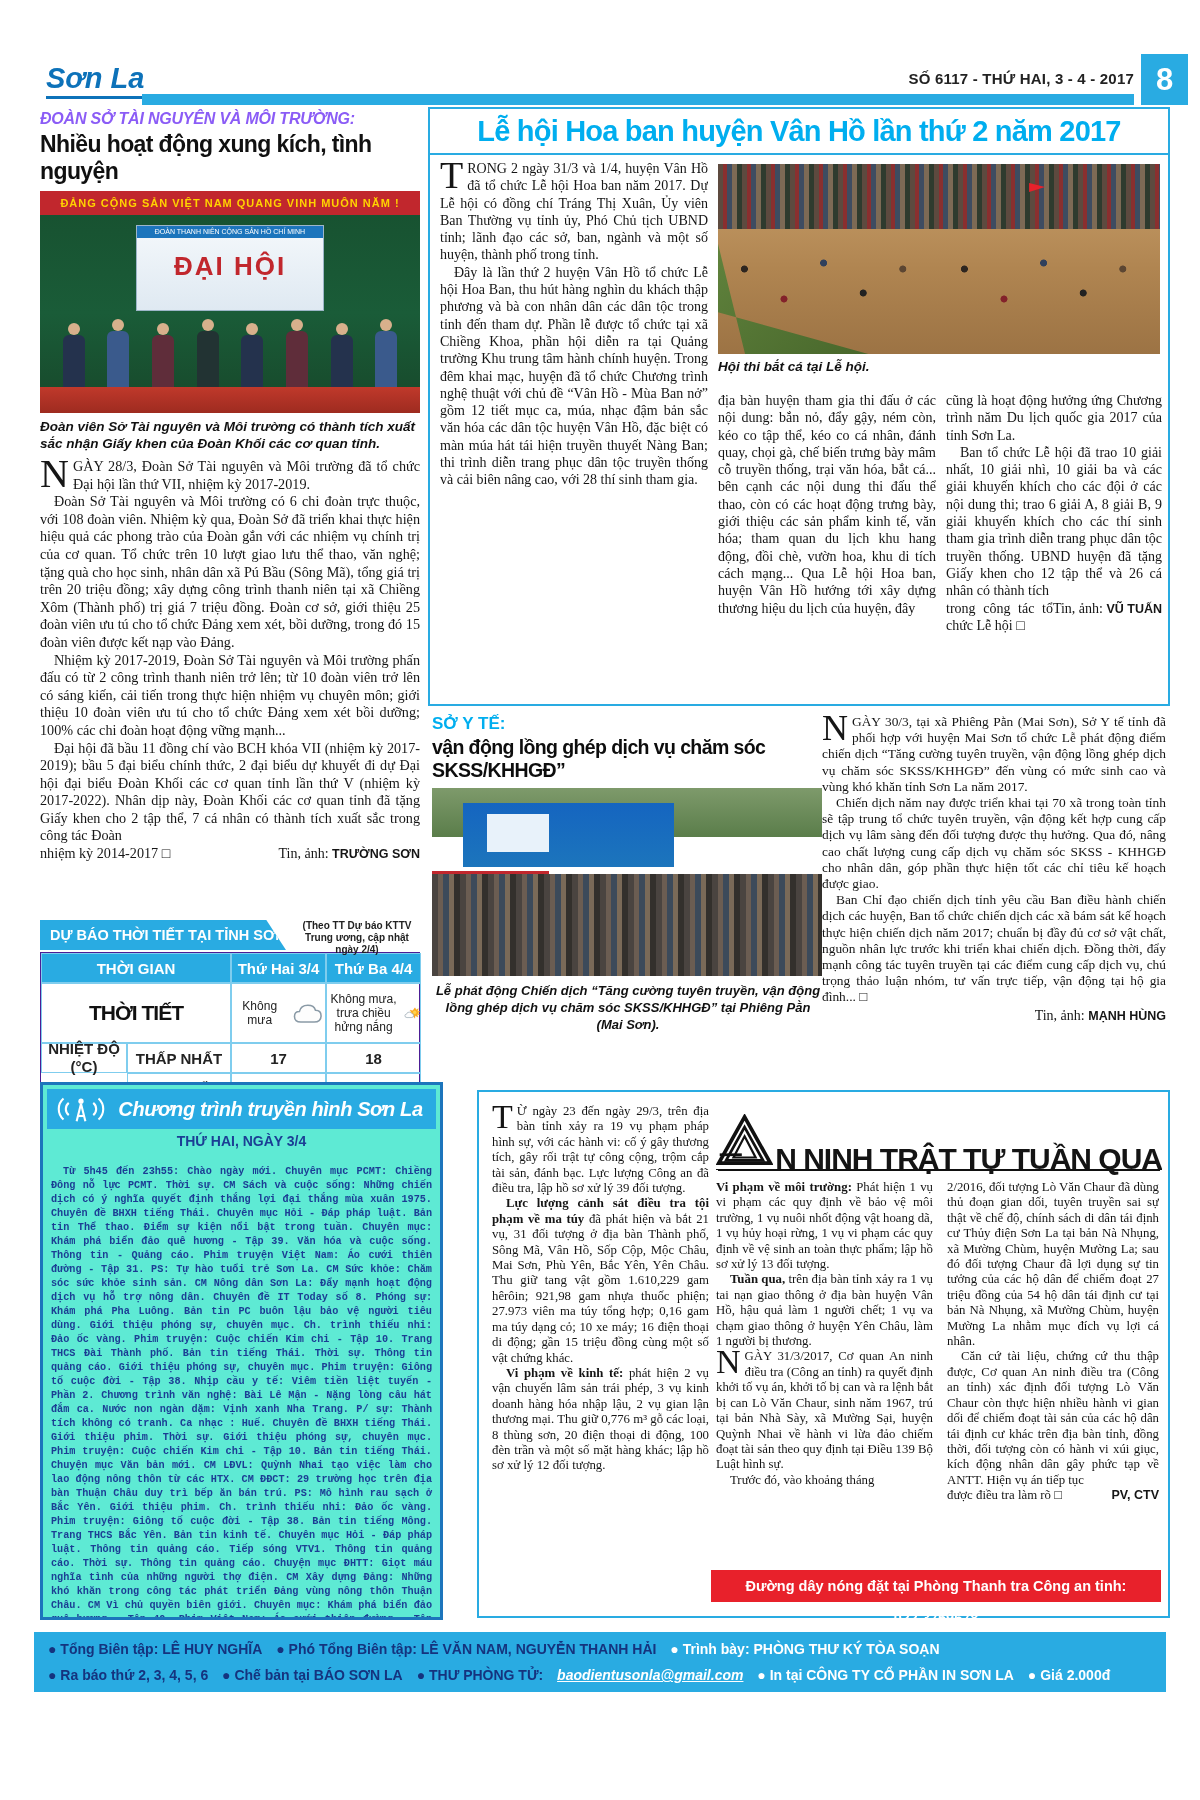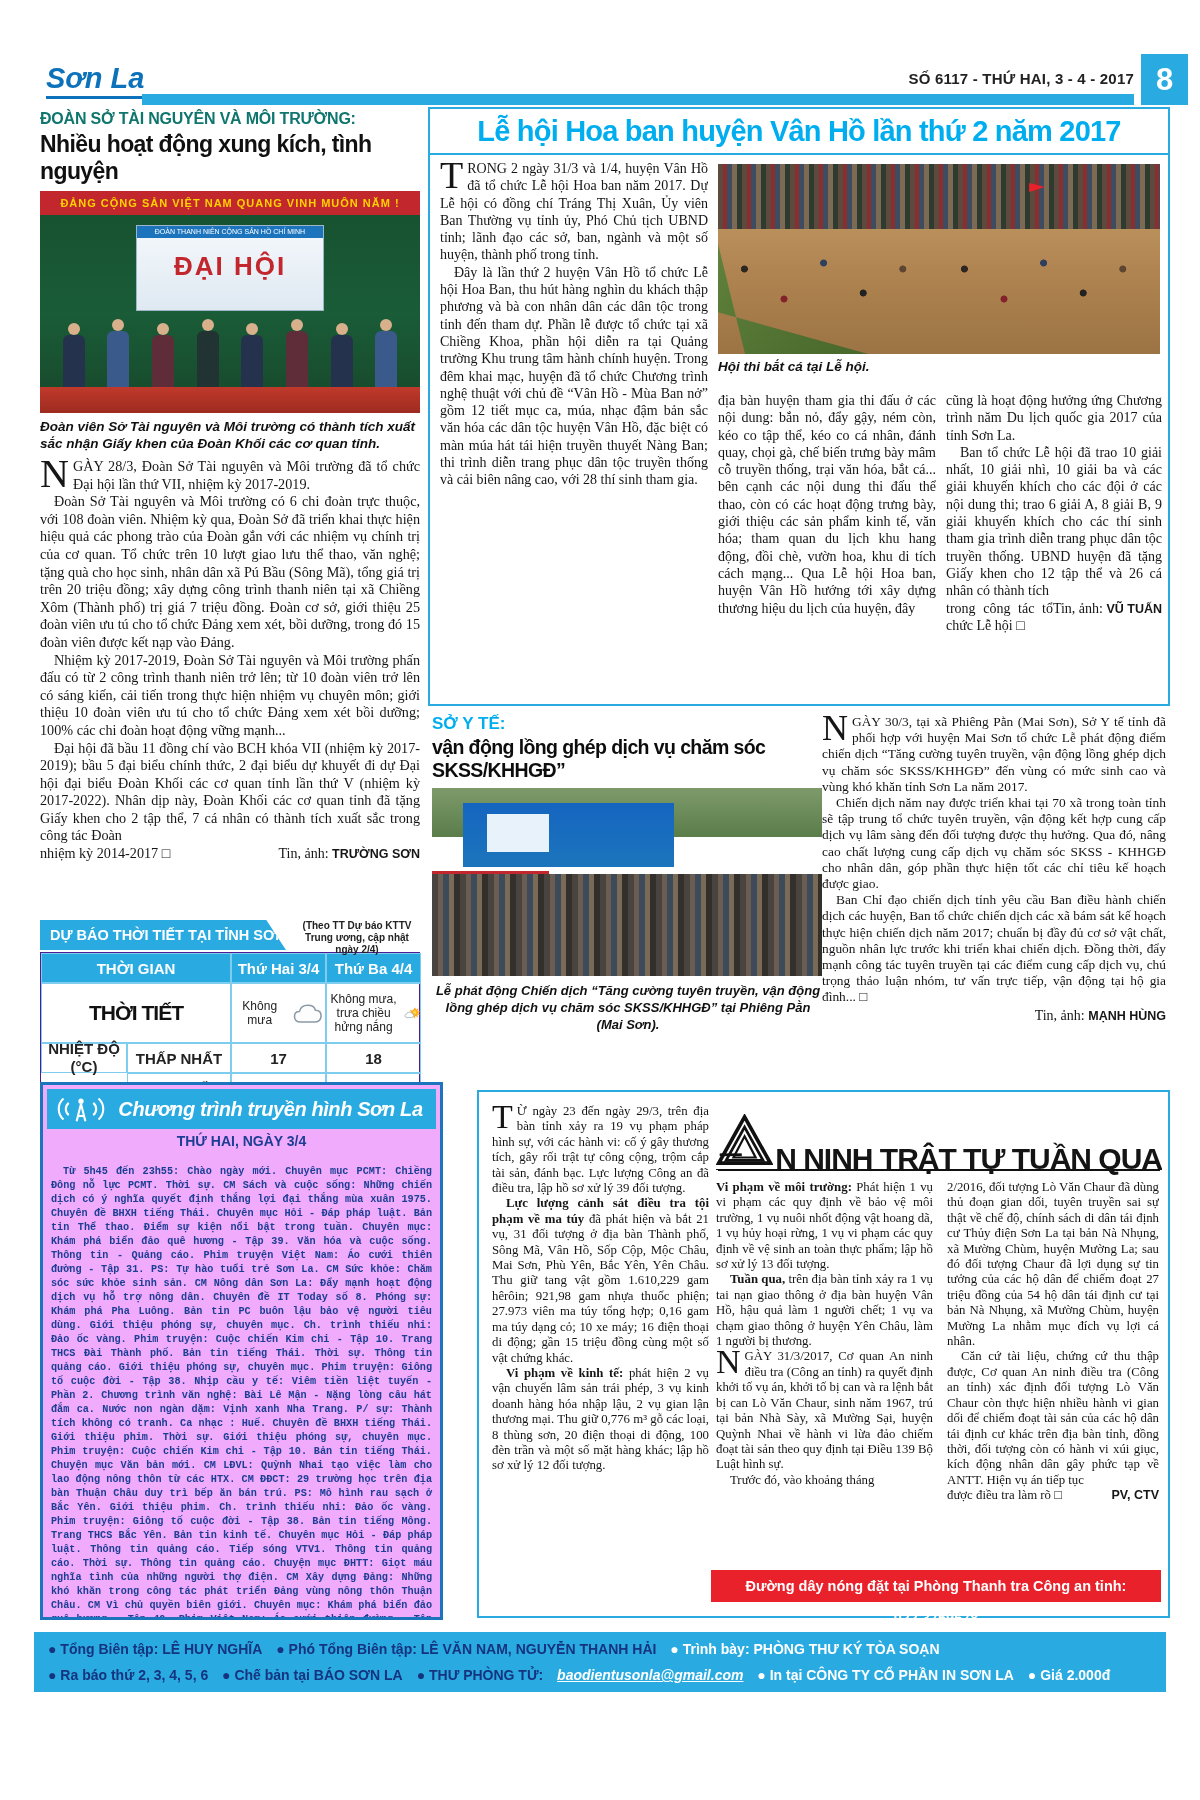--- a/index.html
+++ b/index.html
@@ -16,21 +16,21 @@
   .just { text-align:justify; }
   p.ind { text-indent:14px; }
   .dropcap { float:left; font-weight:normal; padding-right:4px; }
   .byrow { display:flex; justify-content:space-between; align-items:baseline; }
   .byline { font-family:"Liberation Sans",sans-serif; font-weight:bold; font-size:12.5px; white-space:nowrap; }
   .byline .lbl { font-family:"Liberation Serif",serif; font-weight:normal; font-size:14px; }
   .caption { font-family:"Liberation Sans",sans-serif; font-weight:bold; font-style:italic; font-size:13.5px; line-height:17px; color:#111; }
 
   
   .leftcol { position:absolute; left:40px; top:110px; width:380px; }
-  .kicker { font-family:"Liberation Sans",sans-serif; font-weight:bold; font-size:16px; color:#0f766e; letter-spacing:-0.2px; }
+  .kicker { font-family:"Liberation Sans",sans-serif; font-weight:bold; font-size:16px; color:#8b5cf6; letter-spacing:-0.2px;font-style:italic; }
   .lead-head { font-family:"Liberation Sans",sans-serif; font-weight:bold; font-size:23px; letter-spacing:-0.6px; color:#101010; margin:3px 0 6px; }
   .leftbody { font-size:14.2px; line-height:17.6px; margin-top:6px; }
   .leftbody .dropcap { font-size:40px; line-height:32px; }
 
   
   .photo { position:relative; overflow:hidden; }
   .photo-congress { width:380px; height:222px; background:linear-gradient(180deg,#17502f 0,#1a5c38 55%,#17472a 100%); }
   .ph-banner { position:absolute; left:0; top:0; width:100%; height:24px; background:#c1272d; color:#ffd200; font-family:"Liberation Sans",sans-serif; font-weight:bold; font-size:11px; text-align:center; line-height:24px; letter-spacing:1px; }
   .ph-board { position:absolute; left:96px; top:34px; width:188px; height:86px; background:linear-gradient(180deg,#f4f8fb,#dfe9f2); border:1px solid #9db6c8; text-align:center; }
   .ph-board-top { background:#1c75bc; color:#fff; font-family:"Liberation Sans",sans-serif; font-size:7px; line-height:12px; white-space:nowrap; overflow:hidden; }
@@ -52,21 +52,21 @@
   .w-grid > div { border:1px solid #7fcdee; display:flex; align-items:center; justify-content:center; text-align:center; }
   .wc-head { background:#29abe2; color:#fff; font-weight:bold; font-size:15px; height:30px; }
   .wc-span2 { grid-column:1 / 3; }
   .wc-cond { height:60px; font-size:12px; line-height:14px; color:#222; }
   .wc-bigl { font-weight:bold; font-size:21px; letter-spacing:-1px; color:#111; }
   .wc-temp { height:30px; font-weight:bold; font-size:15px; color:#222; }
   .wc-rowspan { grid-row:3 / 5; font-weight:bold; font-size:15px; line-height:18px; }
   .w-ico { margin-left:4px; }
 
   
-  .tvbox { position:absolute; left:40px; top:1082px; width:403px; height:538px; border:3px solid #1c75bc; background:#f0abfc; overflow:hidden; }
+  .tvbox { position:absolute; left:40px; top:1082px; width:403px; height:538px; border:3px solid #1c75bc; background:#5eead4; overflow:hidden; }
   .tv-head { position:relative; margin:4px; height:40px; background:#29abe2; }
   .tv-head .tv-title { position:absolute; left:64px; right:6px; top:0; height:40px; color:#fff; font-family:"Liberation Sans",sans-serif; font-weight:bold; font-style:italic; font-size:20px; line-height:40px; text-align:center; letter-spacing:-0.4px; }
   .tv-ico { position:absolute; left:6px; top:4px; }
   .tv-day { text-align:center; font-family:"Liberation Sans",sans-serif; font-weight:bold; font-size:14px; color:#1b3e94; margin-top:3px; }
   .tv-listing { margin:16px 8px 0; font-family:Liberation Mono, monospace; font-weight:bold; font-size:10.2px; line-height:14px; color:#1b3e94; text-align:justify; text-indent:12px; }
 
   
   .fest { position:absolute; left:428px; top:107px; width:742px; height:599px; border:2px solid #29abe2; }
   .fest-head { height:46px; line-height:44px; text-align:center; font-family:"Liberation Sans",sans-serif; font-weight:bold; font-size:29px; letter-spacing:-0.8px; color:#00aeef; border-bottom:2px solid #29abe2; white-space:nowrap; overflow:hidden; }
   .fest-body { position:relative; height:549px; font-size:14px; line-height:17.3px; }

